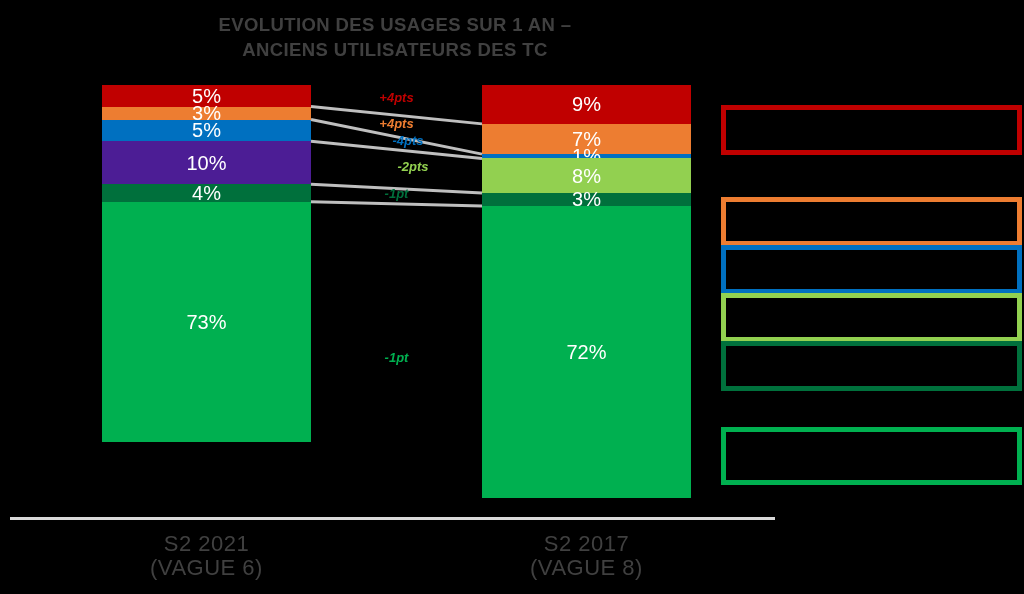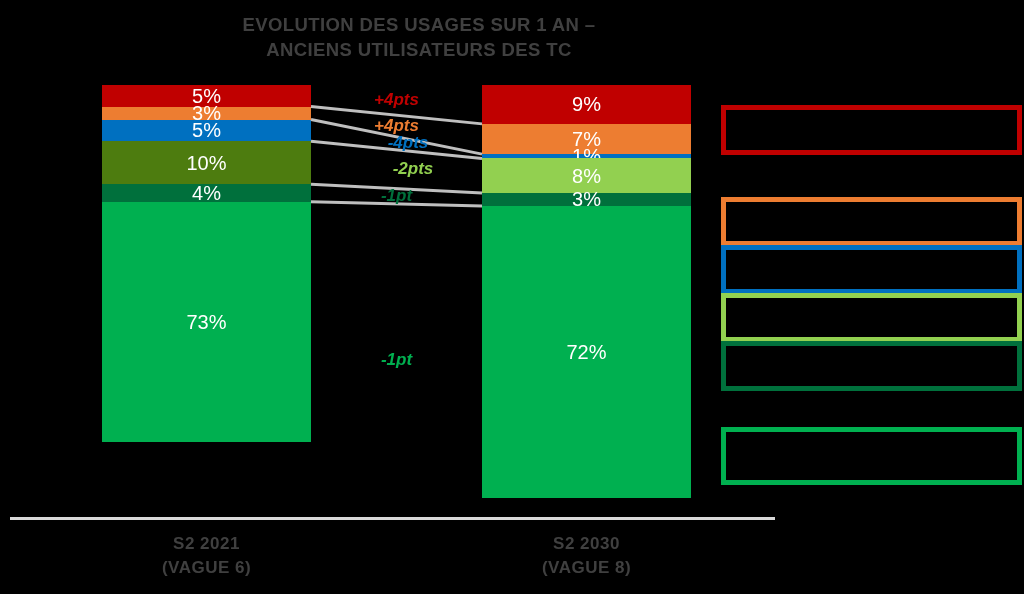--- a/index.html
+++ b/index.html
@@ -22,21 +22,20 @@
     top: 12px;
     width: 790px;
     text-align: center;
     color: #404040;
     font-weight: bold;
     font-size: 18.5px;
     line-height: 25px;
     letter-spacing: 0.4px;
     white-space: pre-line;
     font-stretch: condensed;
-    margin-left: 24px;
   }
 
   
   #plot-area {
     position: absolute;
     left: 0;
     top: 0;
     width: 790px;
     height: 594px;
   }
@@ -74,21 +73,21 @@
     width: 790px;
     height: 594px;
     pointer-events: none;
   }
 
   
   .delta-label {
     position: absolute;
     width: 170px;
     text-align: center;
-    font-size: 17px;
+    font-size: 13px;
     font-weight: bold;
     font-style: italic;
     line-height: 1;
     white-space: nowrap;
   }
 
   
   #axis-line {
     position: absolute;
     left: 10px;
@@ -96,22 +95,22 @@
     width: 765px;
     height: 3px;
     background: #d9d9d9;
   }
   .axis-label {
     position: absolute;
     top: 532px;
     width: 209px;
     text-align: center;
     color: #404040;
-    font-weight: bold;
-    font-size: 17px;
+    font-weight: normal;
+    font-size: 22px;
     line-height: 24px;
     letter-spacing: 0.5px;
     white-space: pre-line;
     font-stretch: condensed;
   }
   #axis-label-s2-2021 { left: 102px; }
   #axis-label-s2-2022 { left: 482px; }
 
   
   #legend {
@@ -148,21 +147,21 @@
   <div id="column-s2-2021" class="stack-column">
       <div class="segment" style="background: rgb(192, 0, 0); height: 21.6px;">
         <span class="segment-label">5%</span>
       </div>
       <div class="segment" style="background: rgb(237, 125, 49); height: 12.96px;">
         <span class="segment-label">3%</span>
       </div>
       <div class="segment" style="background: rgb(0, 112, 192); height: 21.6px;">
         <span class="segment-label">5%</span>
       </div>
-      <div class="segment" style="background: #4d7c0f; height: 43.2px;">
+      <div class="segment" style="background: #4c1d95; height: 43.2px;">
         <span class="segment-label">10%</span>
       </div>
       <div class="segment" style="background: rgb(0, 112, 60); height: 17.28px;">
         <span class="segment-label">4%</span>
       </div>
       <div class="segment" style="background: rgb(0, 176, 80); height: 240px;">
         <span class="segment-label">73%</span>
       </div>
     </div>
 
@@ -200,21 +199,21 @@
       <div class="delta-label" style="color: rgb(237, 125, 49); left: 311px; width: 171px; top: 117.04px;">+4pts</div>
       <div class="delta-label" style="color: rgb(0, 112, 192); left: 311px; width: 194px; top: 134.32px;">-4pts</div>
       <div class="delta-label" style="color: rgb(146, 208, 80); left: 311px; width: 204px; top: 160.24px;">-2pts</div>
       <div class="delta-label" style="color: rgb(0, 112, 60); left: 311px; width: 171px; top: 187.24px;">-1pt</div>
       <div class="delta-label" style="color: rgb(0, 176, 80); left: 311px; width: 171px; top: 351.4px;">-1pt</div>
     </div>
 
   <div id="axis-line"></div>
   <div id="axis-label-s2-2021" class="axis-label">S2 2021
 (VAGUE 6)</div>
-  <div id="axis-label-s2-2022" class="axis-label">S2 2030
+  <div id="axis-label-s2-2022" class="axis-label">S2 2017
 (VAGUE 8)</div>
 </div>
 
 <div id="legend">
     <div class="legend-box" style="top: 105px; height: 50px; border: 5px solid rgb(192, 0, 0);">
       <span class="legend-text"></span>
     </div>
     <div class="legend-box" style="top: 197px; height: 49px; border: 5px solid rgb(237, 125, 49);">
       <span class="legend-text"></span>
     </div>

